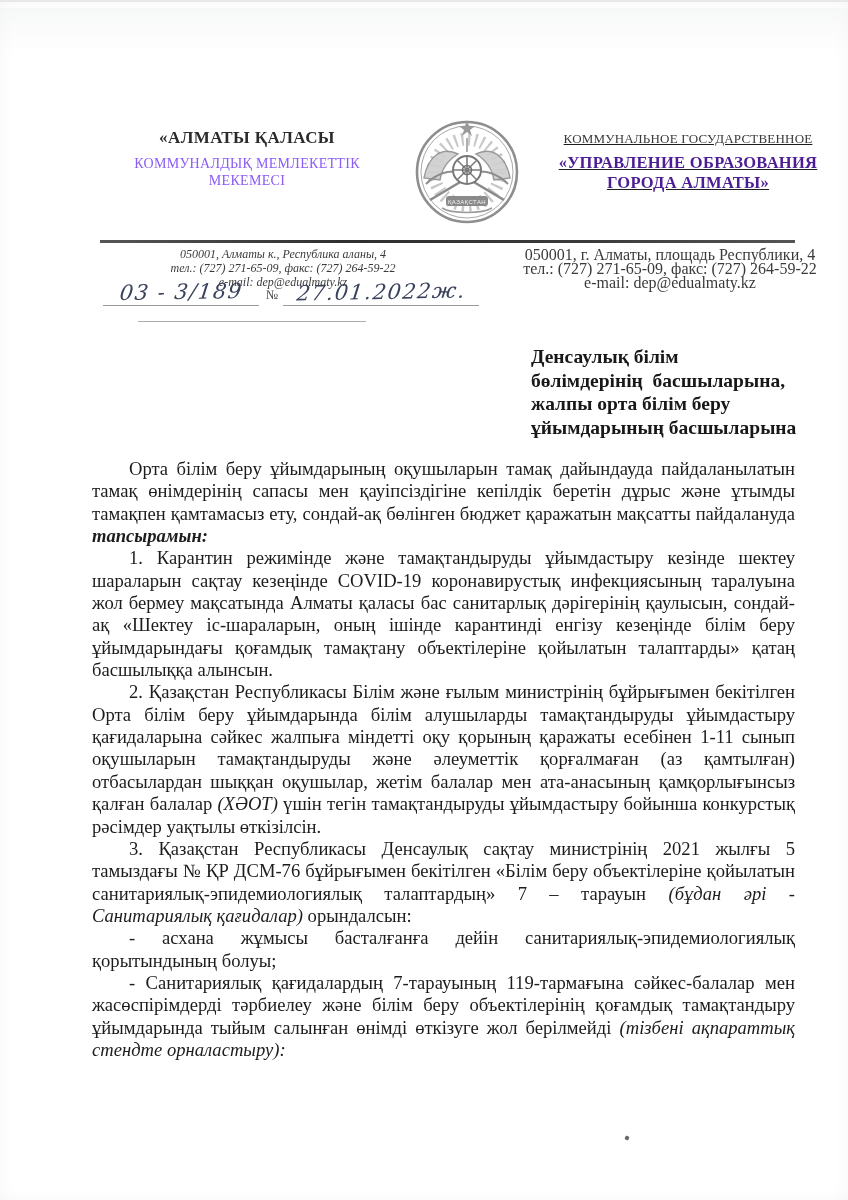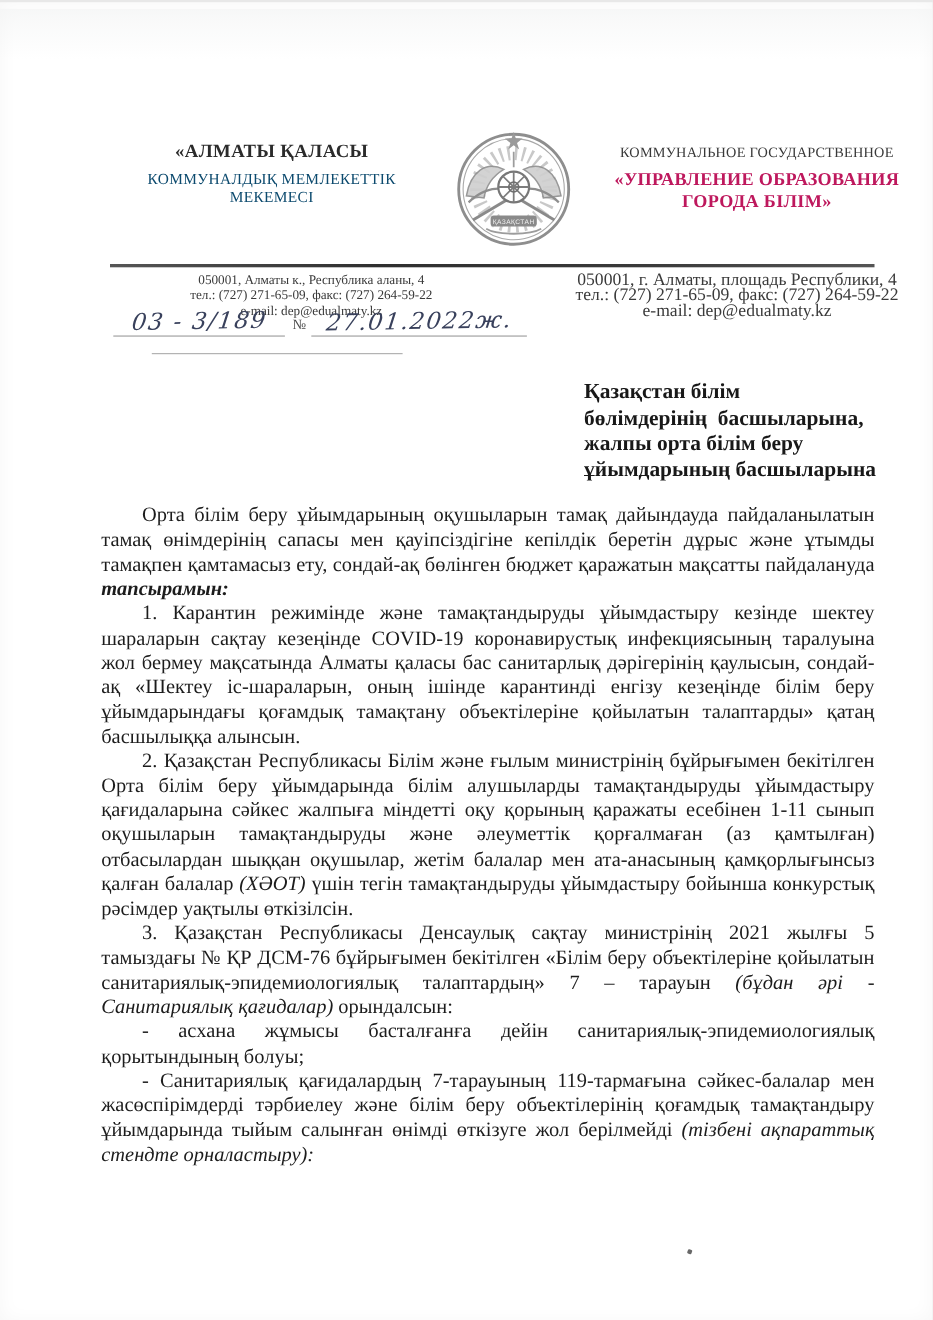--- a/index.html
+++ b/index.html
@@ -14,30 +14,30 @@
     box-shadow:inset 0 0 18px rgba(0,0,0,0.04);
   }
   .scan-band{
     position:absolute;top:6px;left:0;width:100%;height:46px;
     background:linear-gradient(#f3f4f4,rgba(255,255,255,0));
     opacity:.65;pointer-events:none;
   }
   
   .org-left{position:absolute;left:98px;top:126px;width:298px;text-align:center;}
   .org-left .org-name{font-weight:bold;font-size:17px;line-height:20px;letter-spacing:.4px;color:#2b2b2b;}
-  .org-left .org-type{font-size:14px;line-height:17px;margin-top:7px;letter-spacing:.3px;color:#0c4a6e;}
-  .org-right{position:absolute;left:538px;top:129px;width:300px;text-align:center;}
+  .org-left .org-type{font-size:14px;line-height:17px;margin-top:7px;letter-spacing:.3px;color:#8b5cf6;}
+  .org-right{position:absolute;left:538px;top:129px;width:300px;text-align:center;text-decoration:underline;}
   .org-right .org-type{font-size:13px;line-height:16px;letter-spacing:.2px;color:#383838;}
-  .org-right .org-name{font-weight:bold;font-size:16.5px;line-height:19.5px;margin-top:6px;letter-spacing:.3px;color:#be185d;}
+  .org-right .org-name{font-weight:bold;font-size:16.5px;line-height:19.5px;margin-top:6px;letter-spacing:.3px;color:#4c1d95;}
   .emblem-wrap{position:absolute;left:412px;top:106px;width:110px;height:126px;}
   
   .rule{position:absolute;left:100px;top:238px;width:695px;height:3px;
     background:linear-gradient(90deg,#565656,#2f2f2f 35%,#3a3a3a 70%,#555);}
   .addr-left{position:absolute;left:118px;top:246px;width:330px;text-align:center;
-    font-size:12px;line-height:13.8px;color:#3a3a3a;}
+    font-size:12px;line-height:13.8px;color:#3a3a3a;font-style:italic;}
   .addr-right{position:absolute;left:516px;top:246px;width:308px;text-align:center;
     font-size:16px;line-height:13.8px;color:#3a3a3a;}
   
   .ref-row{position:absolute;left:103px;top:278px;display:flex;align-items:flex-end;}
   .ref-cell{border-bottom:1.4px solid #9a9a9a;text-align:center;padding:0 4px 1px 4px;}
   .ref-cell.num{min-width:148px;}
   .ref-cell.date{min-width:188px;}
   .handwriting{
     display:inline-block;
     font-family:"DejaVu Serif",serif;
@@ -108,21 +108,21 @@
       </g>
     </svg>
   </div>
 
   <div class="org-right">
     <div class="org-type">
       <div>КОММУНАЛЬНОЕ ГОСУДАРСТВЕННОЕ</div>
     </div>
     <div class="org-name">
       <div>«УПРАВЛЕНИЕ ОБРАЗОВАНИЯ</div>
-      <div>ГОРОДА БІЛІМ»</div>
+      <div>ГОРОДА АЛМАТЫ»</div>
     </div>
   </div>
 
   <div class="rule"></div>
 
   <div class="addr-left">
     <div>050001, Алматы к., Республика аланы, 4</div>
     <div>тел.: (727) 271-65-09, факс: (727) 264-59-22</div>
     <div>e-mail: dep@edualmaty.kz</div>
   </div>
@@ -137,21 +137,21 @@
       <span class="handwriting">03 - 3/189</span>
     </span>
     <span class="no-sign">№</span>
     <span class="ref-cell date">
       <span class="handwriting">27.01.2022ж.</span>
     </span>
   </div>
   <div class="ref-blank"></div>
 
   <div class="addressee">
-    <div class="line">Қазақстан білім</div>
+    <div class="line">Денсаулық білім</div>
     <div class="line">бөлімдерінің  басшыларына,</div>
     <div class="line">жалпы орта білім беру</div>
     <div class="line">ұйымдарының басшыларына</div>
   </div>
 
   <div class="body-text">
       <p class="par"><span class="seg-normal">Орта білім беру ұйымдарының оқушыларын тамақ дайындауда пайдаланылатын тамақ өнімдерінің сапасы мен қауіпсіздігіне кепілдік беретін дұрыс және ұтымды тамақпен қамтамасыз ету, сондай-ақ бөлінген бюджет қаражатын мақсатты пайдалануда </span><span class="seg-bold-italic">тапсырамын:</span></p>
       <p class="par"><span class="seg-normal">1. Карантин режимінде және тамақтандыруды ұйымдастыру кезінде шектеу шараларын сақтау кезеңінде COVID-19 коронавирустық инфекциясының таралуына жол бермеу мақсатында Алматы қаласы бас санитарлық дәрігерінің қаулысын, сондай-ақ «Шектеу іс-шараларын, оның ішінде карантинді енгізу кезеңінде білім беру ұйымдарындағы қоғамдық тамақтану объектілеріне қойылатын талаптарды» қатаң басшылыққа алынсын.</span></p>
       <p class="par"><span class="seg-normal">2. Қазақстан Республикасы Білім және ғылым министрінің бұйрығымен бекітілген Орта білім беру ұйымдарында білім алушыларды тамақтандыруды ұйымдастыру қағидаларына сәйкес жалпыға міндетті оқу қорының қаражаты есебінен 1-11 сынып оқушыларын тамақтандыруды және әлеуметтік қорғалмаған (аз қамтылған) отбасылардан шыққан оқушылар, жетім балалар мен ата-анасының қамқорлығынсыз қалған балалар </span><span class="seg-italic">(ХӘОТ)</span><span class="seg-normal"> үшін тегін тамақтандыруды ұйымдастыру бойынша конкурстық рәсімдер уақтылы өткізілсін.</span></p>
       <p class="par"><span class="seg-normal">3. Қазақстан Республикасы Денсаулық сақтау министрінің 2021 жылғы 5 тамыздағы № ҚР ДСМ-76 бұйрығымен бекітілген «Білім беру объектілеріне қойылатын санитариялық-эпидемиологиялық талаптардың» 7 – тарауын </span><span class="seg-italic">(бұдан әрі - Санитариялық қағидалар)</span><span class="seg-normal"> орындалсын:</span></p>

